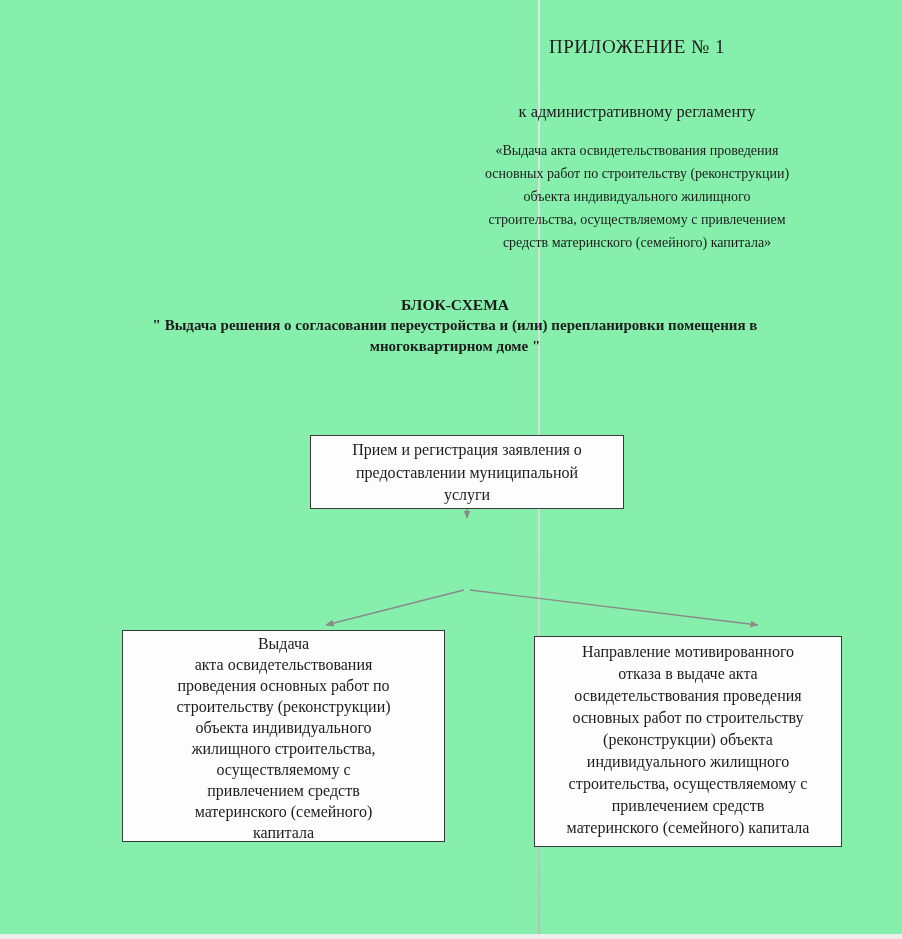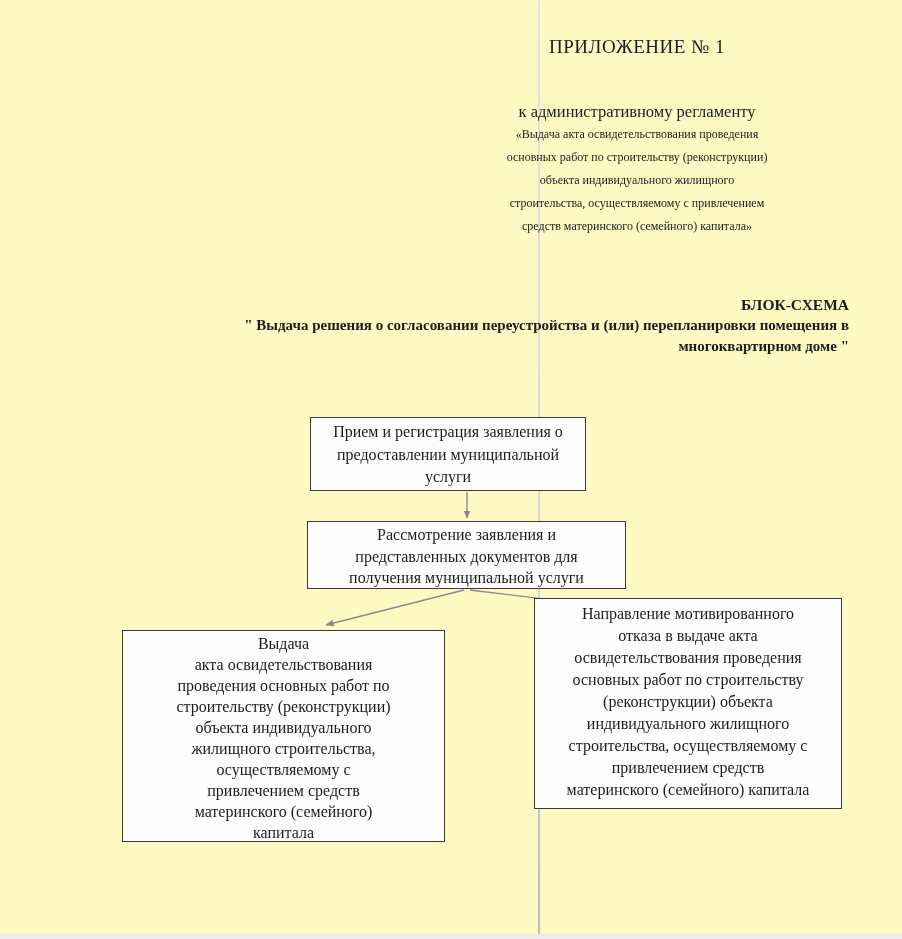--- a/index.html
+++ b/index.html
@@ -4,21 +4,21 @@
 <style>
   html, body { margin: 0; padding: 0; }
   body {
     font-family: "Liberation Serif", "DejaVu Serif", serif;
     background: #ffffff;
   }
   .page {
     position: relative;
     width: 902px;
     height: 939px;
-    background: #fef9c3;
+    background: #86efac;
     overflow: hidden;
     color: #1c1c1c;
   }
   * { box-sizing: border-box; }
 
   .fold-line {
     position: absolute;
     left: 538px; top: 0;
     width: 2px; height: 939px;
     background: linear-gradient(to bottom, #e3e3e3 0%, #d8d8d8 60%, #b9bcbc 100%);
@@ -42,36 +42,37 @@
     line-height: 26px;
     margin-bottom: 4px;
     letter-spacing: 0.5px;
   }
   .appendix-subtitle {
     font-size: 16.5px;
     line-height: 23px;
     margin-top: 40px;
   }
   .appendix-regulation {
-    font-size: 12px;
+    font-size: 14px;
     line-height: 23px;
     white-space: pre-line;
+    margin-top: 16px;
   }
   .appendix-date {
     font-size: 16.5px;
     line-height: 23px;
     margin-top: 1px;
   }
 
   
   .scheme-title-block {
     position: absolute;
-    left: 19px; top: 295px;
+    left: 40px; top: 295px;
     width: 830px;
-    text-align: right;
+    text-align: center;
     font-weight: bold;
   }
   .scheme-title-1 { font-size: 15.5px; line-height: 20px; }
   .scheme-title-2 { font-size: 16px;   line-height: 22px; }
   .scheme-subtitle {
     font-size: 15px;
     line-height: 21px;
     white-space: pre-line;
   }
 
@@ -79,39 +80,39 @@
   .flow-box {
     position: absolute;
     border: 1.4px solid #3a3a3a;
     background: #fdfdfd;
     text-align: center;
     font-size: 16px;
     white-space: pre-line;
     overflow: hidden;
   }
   .box-step1 {
-    left: 310px; top: 417px;
-    width: 276px; height: 74px;
+    left: 310px; top: 435px;
+    width: 314px; height: 74px;
     line-height: 22.5px;
     padding-top: 3px;
   }
   .box-step2 {
     left: 307px; top: 521px;
     width: 319px; height: 68px;
     line-height: 21.5px;
     padding-top: 2px;
   }
   .box-outcome-left {
     left: 122px; top: 630px;
     width: 323px; height: 212px;
     line-height: 21px;
     padding-top: 2px;
   }
   .box-outcome-right {
-    left: 534px; top: 598px;
+    left: 534px; top: 636px;
     width: 308px; height: 211px;
     line-height: 22px;
     padding-top: 4px;
   }
 
   .arrows-overlay {
     position: absolute;
     left: 0; top: 0;
     width: 902px; height: 939px;
     pointer-events: none;
@@ -148,23 +149,20 @@
     </defs>
     <line x1="467" y1="492" x2="467" y2="518" stroke="#8a8a8a" stroke-width="1.4" marker-end="url(#arrowhead)"></line>
     <line x1="464" y1="590" x2="326" y2="625" stroke="#8a8a8a" stroke-width="1.4" marker-end="url(#arrowhead)"></line>
     <line x1="470" y1="590" x2="758" y2="625" stroke="#8a8a8a" stroke-width="1.4" marker-end="url(#arrowhead)"></line>
   </svg>
 
   <div class="flow-box box-step1">Прием и регистрация заявления о
 предоставлении муниципальной
 услуги</div>
 
-  <div class="flow-box box-step2">Рассмотрение заявления и
-представленных документов для
-получения муниципальной услуги</div>
 
   <div class="flow-box box-outcome-left">Выдача
 акта освидетельствования
 проведения основных работ по
 строительству (реконструкции)
 объекта индивидуального
 жилищного строительства,
 осуществляемому с
 привлечением средств
 материнского (семейного)

